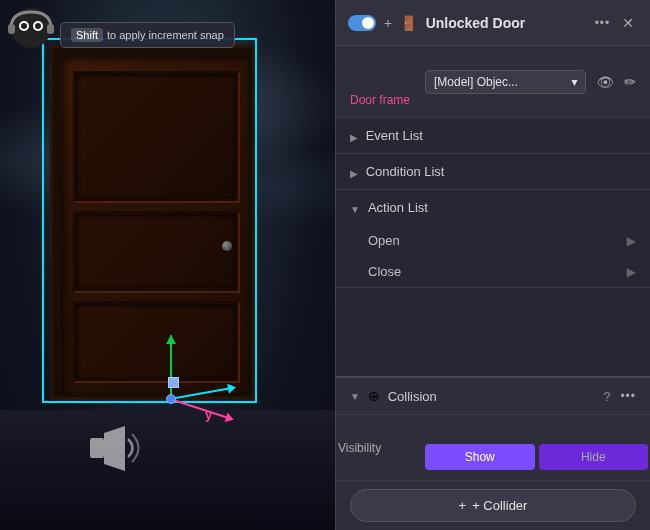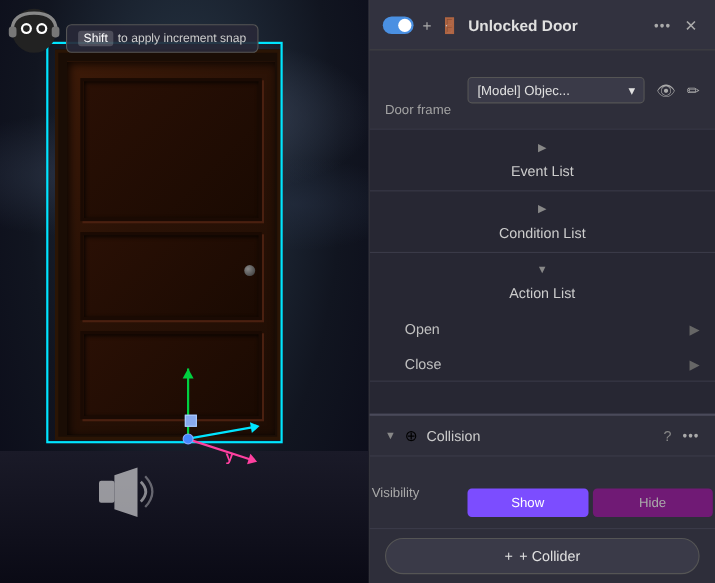--- a/index.html
+++ b/index.html
@@ -216,21 +216,21 @@
     .door-frame-row {
       background: #2e2e3a;
       padding: 10px 14px;
       display: flex;
       align-items: center;
       gap: 10px;
       border-bottom: 1px solid #3a3a48;
     }
 
     .door-frame-label {
-      color: #a3a3a3;
+      color: #ec4899;
       font-size: 12px;
       min-width: 65px;
       margin-top: 37px;
     }
 
     .door-frame-select {
       flex: 1;
       background: #3a3a48;
       border: 1px solid #555;
       border-radius: 4px;
@@ -261,28 +261,27 @@
       overflow-y: auto;
       background: #272733;
     }
 
     .list-group {
       border-bottom: 1px solid #3a3a48;
     }
 
     .list-header {
       display: flex;
-      align-items: center;
+      align-items: flex-end;
       gap: 8px;
       padding: 10px 14px;
       cursor: pointer;
       color: #ccc;
       font-size: 13px;
       font-weight: 500;
-      flex-direction: column;
     }
 
     .chevron-icon {
       font-size: 10px;
       color: #888;
     }
 
     
     .action-item {
       display: flex;
@@ -362,21 +361,21 @@
       font-weight: 500;
       margin-top: 19px;
     }
 
     .vis-btn.active {
       background: #7c4dff;
       color: white;
     }
 
     .vis-btn.inactive {
-      background: #701a75;
+      background: #6d28d9;
       color: #aaa;
     }
 
     
     .collider-row {
       display: flex;
       align-items: center;
       justify-content: space-between;
       padding: 8px 14px;
       border-top: 1px solid #3a3a48;

